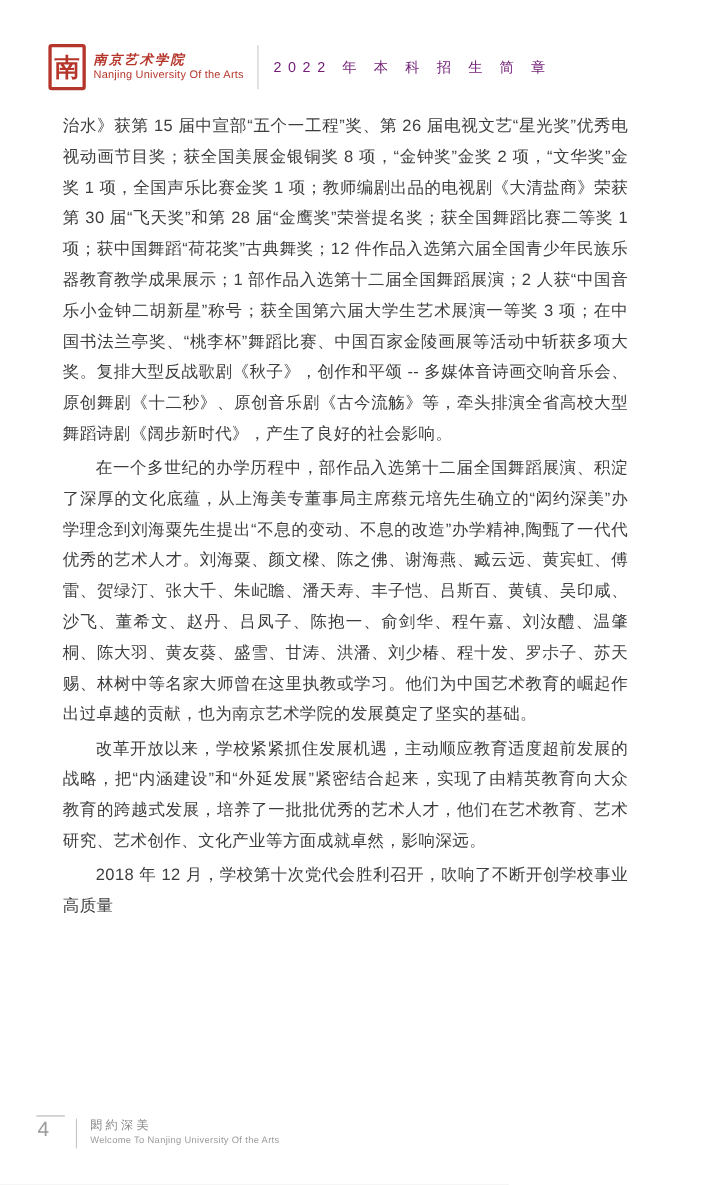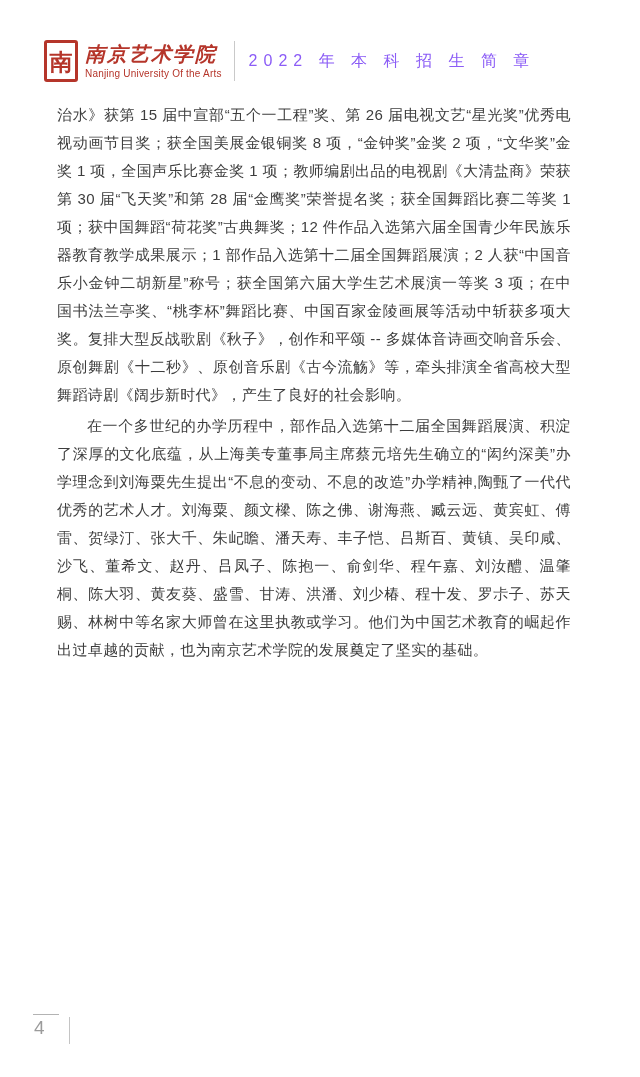--- a/index.html
+++ b/index.html
@@ -30,41 +30,41 @@
     font-weight:bold;
     font-size:23px;
     line-height:1;
   }
   .brand{margin-left:7px;flex:0 0 auto;}
   .brand-cn{
     color:#b5352a;
     font-family:"DejaVu Serif", serif;
     font-weight:bold;
     font-style:italic;
-    font-size:20px;
+    font-size:12px;
     letter-spacing:2px;
     line-height:1.15;
     white-space:nowrap;
   }
   .brand-en{
     color:#b5352a;
     font-size:10px;
     letter-spacing:0.2px;
     margin-top:2px;
     white-space:nowrap;
   }
   .header-divider{
     width:1px;height:40px;
     background:#c9c9c9;
     margin:0 14px 0 12px;
     flex:0 0 auto;
   }
   .doc-title{
-    color:#8b5cf6;
-    font-size:16px;
+    color:#701a75;
+    font-size:13px;
     letter-spacing:6px;
     white-space:nowrap;
   }
   
   .body-text{
     position:absolute;
     left:57px;right:57px;top:101px;
   }
   .body-text p{
     margin:0 12px 3px 0;
@@ -127,23 +127,29 @@
       <div class="brand-cn">南京艺术学院</div>
       <div class="brand-en">Nanjing University Of the Arts</div>
     </div>
     <div class="header-divider"></div>
     <div class="doc-title">2022 年 本 科 招 生 简 章</div>
   </div>
 
   <div class="body-text">
     <p>治水》获第 15 届中宣部“五个一工程”奖、第 26 届电视文艺“星光奖”优秀电视动画节目奖；获全国美展金银铜奖 8 项，“金钟奖”金奖 2 项，“文华奖”金奖 1 项，全国声乐比赛金奖 1 项；教师编剧出品的电视剧《大清盐商》荣获第 30 届“飞天奖”和第 28 届“金鹰奖”荣誉提名奖；获全国舞蹈比赛二等奖 1 项；获中国舞蹈“荷花奖”古典舞奖；12 件作品入选第六届全国青少年民族乐器教育教学成果展示；1 部作品入选第十二届全国舞蹈展演；2 人获“中国音乐小金钟二胡新星”称号；获全国第六届大学生艺术展演一等奖 3 项；在中国书法兰亭奖、“桃李杯”舞蹈比赛、中国百家金陵画展等活动中斩获多项大奖。复排大型反战歌剧《秋子》，创作和平颂 -- 多媒体音诗画交响音乐会、原创舞剧《十二秒》、原创音乐剧《古今流觞》等，牵头排演全省高校大型舞蹈诗剧《阔步新时代》，产生了良好的社会影响。</p>
     <p class="indent">在一个多世纪的办学历程中，部作品入选第十二届全国舞蹈展演、积淀了深厚的文化底蕴，从上海美专董事局主席蔡元培先生确立的“闳约深美”办学理念到刘海粟先生提出“不息的变动、不息的改造”办学精神,陶甄了一代代优秀的艺术人才。刘海粟、颜文樑、陈之佛、谢海燕、臧云远、黄宾虹、傅雷、贺绿汀、张大千、朱屺瞻、潘天寿、丰子恺、吕斯百、黄镇、吴印咸、沙飞、董希文、赵丹、吕凤子、陈抱一、俞剑华、程午嘉、刘汝醴、温肇桐、陈大羽、黄友葵、盛雪、甘涛、洪潘、刘少椿、程十发、罗尗子、苏天赐、林树中等名家大师曾在这里执教或学习。他们为中国艺术教育的崛起作出过卓越的贡献，也为南京艺术学院的发展奠定了坚实的基础。</p>
+    <p class="indent">改革开放以来，学校紧紧抓住发展机遇，主动顺应教育适度超前发展的战略，把“内涵建设”和“外延发展”紧密结合起来，实现了由精英教育向大众教育的跨越式发展，培养了一批批优秀的艺术人才，他们在艺术教育、艺术研究、艺术创作、文化产业等方面成就卓然，影响深远。</p>
+    <p class="indent">2018 年 12 月，学校第十次党代会胜利召开，吹响了不断开创学校事业高质量</p>
   </div>
 
   <div class="footer">
     <div class="pagenum-block">
       <div class="pagenum-rule"></div>
       <div class="pagenum">4</div>
     </div>
     <div class="footer-divider"></div>
+    <div class="motto-block">
+      <div class="motto-cn">閎約深美</div>
+      <div class="motto-en">Welcome To Nanjing University Of the Arts</div>
+    </div>
   </div>
 
 </div>
 
 </body></html>

